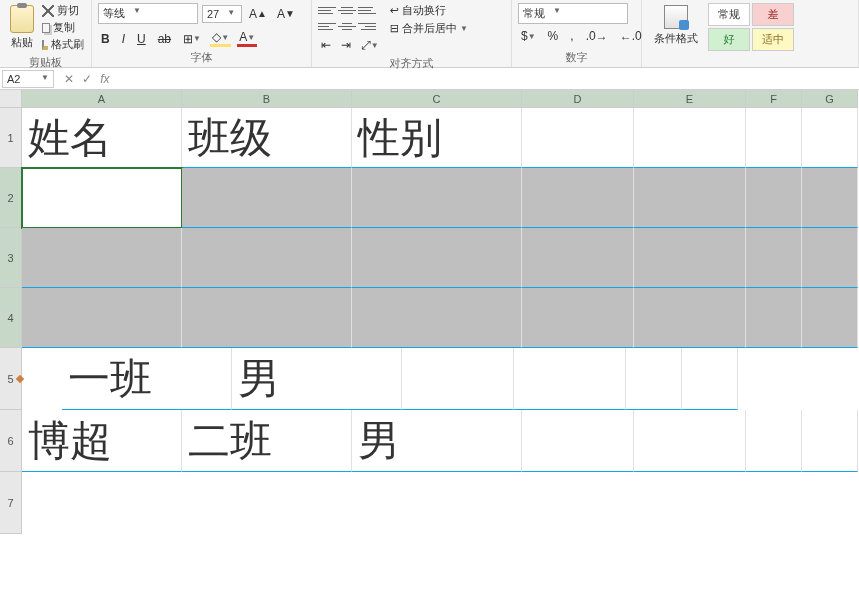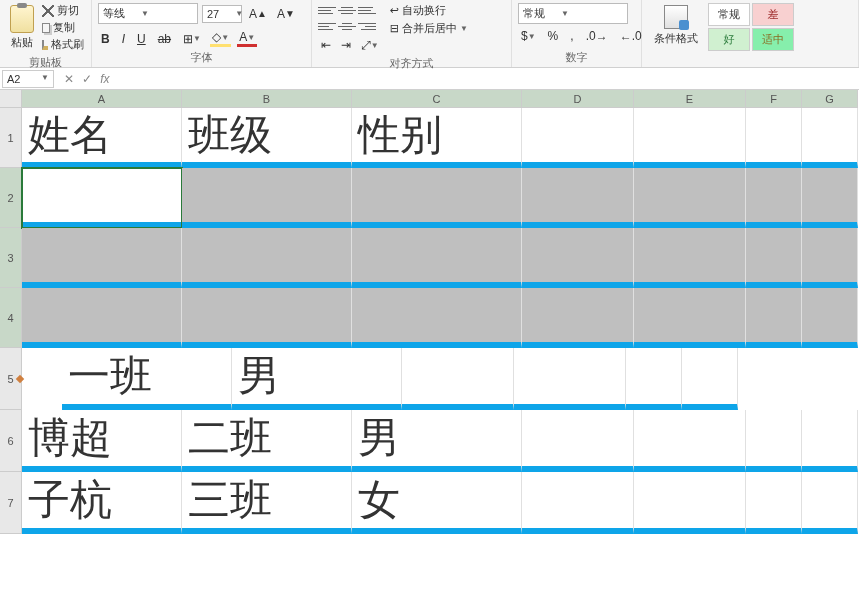--- a/index.html
+++ b/index.html
@@ -17,21 +17,21 @@
 
 .clipstack { display: flex; flex-direction: column; gap: 2px; margin-left: 4px; font-size: 11px; }
 .clipstack > div { display: flex; align-items: center; gap: 3px; cursor: pointer; }
 .tiny-icon { width: 12px; height: 12px; display: inline-block; }
 .cut-ico { background: linear-gradient(45deg, transparent 45%, #666 45%, #666 55%, transparent 55%), linear-gradient(-45deg, transparent 45%, #666 45%, #666 55%, transparent 55%); }
 .copy-ico { border: 1px solid #888; box-shadow: 2px 2px 0 #ccc; width: 8px; height: 10px; }
 .brush-ico { border-left: 2px solid #888; border-bottom: 4px solid #d0b060; width: 6px; height: 10px; }
 
 .font-row1 { display: flex; align-items: center; gap: 4px; }
 .font-row2 { display: flex; align-items: center; gap: 6px; margin-top: 6px; }
-.dd { border: 1px solid #bbb; background: #fff; font-size: 11px; padding: 2px 4px; display: flex; align-items: center; gap: 16px; cursor: pointer; }
+.dd { border: 1px solid #bbb; background: #fff; font-size: 11px; padding: 2px 4px; display: flex; align-items: flex-start; gap: 8px; cursor: pointer; }
 .dd-arrow { font-size: 8px; color: #666; }
 .btn { cursor: pointer; padding: 1px 3px; font-size: 12px; display: inline-flex; align-items: center; }
 .bold { font-weight: bold; }
 .italic { font-style: italic; }
 .underline { text-decoration: underline; }
 .strike { text-decoration: line-through; }
 .colorbar { border-bottom: 3px solid; padding: 0 2px; }
 
 .align-grid { display: grid; grid-template-columns: repeat(3, 18px); gap: 2px; }
 .align-btn { width: 18px; height: 14px; display: flex; flex-direction: column; justify-content: center; gap: 2px; cursor: pointer; }
@@ -57,21 +57,21 @@
 .sheet { position: relative; }
 .sel-all { position: absolute; left: 0; top: 0; width: 22px; height: 18px; background: #e8e8e8; border-right: 1px solid #ccc; border-bottom: 1px solid #ccc; cursor: pointer; }
 .col-headers { position: absolute; left: 22px; top: 0; height: 18px; display: flex; }
 .col-h { background: #e8e8e8; border-right: 1px solid #ccc; border-bottom: 1px solid #ccc; text-align: center; font-size: 11px; line-height: 18px; color: #555; cursor: pointer; }
 .col-h.sel { background: #c8d8c8; }
 .row-headers { position: absolute; left: 0; top: 18px; width: 22px; }
 .row-h { background: #e8e8e8; border-right: 1px solid #ccc; border-bottom: 1px solid #ccc; text-align: center; font-size: 11px; color: #555; display: flex; align-items: center; justify-content: center; cursor: pointer; }
 .row-h.sel { background: #c8d8c8; }
 .grid { position: absolute; left: 22px; top: 18px; }
 .grow { display: flex; }
-.cell { border-right: 1px solid #e0e0e0; border-bottom: 6px solid #0ea5e9; font-size: 42px; padding: 2px 6px; display: flex; align-items: center; overflow: hidden; white-space: nowrap; }
+.cell { border-right: 1px solid #e0e0e0; border-bottom: 1px solid #0ea5e9; font-size: 42px; padding: 2px 6px; display: flex; align-items: center; overflow: hidden; white-space: nowrap; }
 .cell.selband { background: #bfbfbf; }
 .cell.active { background: #fff; outline: 2px solid #2a7a3a; outline-offset: -1px; }
 .row-h .tag { position: absolute; right: -2px; width: 6px; height: 6px; background: #d08040; transform: rotate(45deg); }
 
 .colA { width: 160px; } .colB { width: 170px; } .colC { width: 170px; }
 .colD { width: 112px; } .colE { width: 112px; } .colF { width: 56px; } .colG { width: 56px; }
 </style>
 </head>
 <body>
 
@@ -204,21 +204,21 @@
   <div class="ribbon-group" style="flex:1">
     <div class="ribbon-group-body">
       <div class="big-btn">
         <div class="big-btn-ico condfmt-ico"></div>
         <span>条件格式</span>
       </div>
       <div class="style-cells">
         <div class="style-cell" style="background:#fff">常规</div>
         <div class="style-cell" style="background:#f8d0d0;color:#a03030">差</div>
         <div class="style-cell" style="background:#d0f0d0;color:#2a7a3a">好</div>
-        <div class="style-cell" style="background:#86efac;color:#8a6a20">适中</div>
+        <div class="style-cell" style="background:#fef9c3;color:#8a6a20">适中</div>
       </div>
     </div>
   </div>
 </div>
 
 <div class="namebox-row">
   <div class="namebox">
       <span>A2</span>
       <span class="dd-arrow">▼</span>
     </div>
@@ -297,23 +297,14 @@
       </div>
       <div class="grow">
         <div class="cell colA" style="width: 160px; height: 62px;">博超</div>
         <div class="cell colB" style="width: 170px; height: 62px;">二班</div>
         <div class="cell colC" style="width: 170px; height: 62px;">男</div>
         <div class="cell colD" style="width: 112px; height: 62px;"></div>
         <div class="cell colE" style="width: 112px; height: 62px;"></div>
         <div class="cell colF" style="width: 56px; height: 62px;"></div>
         <div class="cell colG" style="width: 56px; height: 62px;"></div>
       </div>
-      <div class="grow">
-        <div class="cell colA" style="width: 160px; height: 62px;">子杭</div>
-        <div class="cell colB" style="width: 170px; height: 62px;">三班</div>
-        <div class="cell colC" style="width: 170px; height: 62px;">女</div>
-        <div class="cell colD" style="width: 112px; height: 62px;"></div>
-        <div class="cell colE" style="width: 112px; height: 62px;"></div>
-        <div class="cell colF" style="width: 56px; height: 62px;"></div>
-        <div class="cell colG" style="width: 56px; height: 62px;"></div>
-      </div>
     </div>
 </div>
 
 </body></html>

